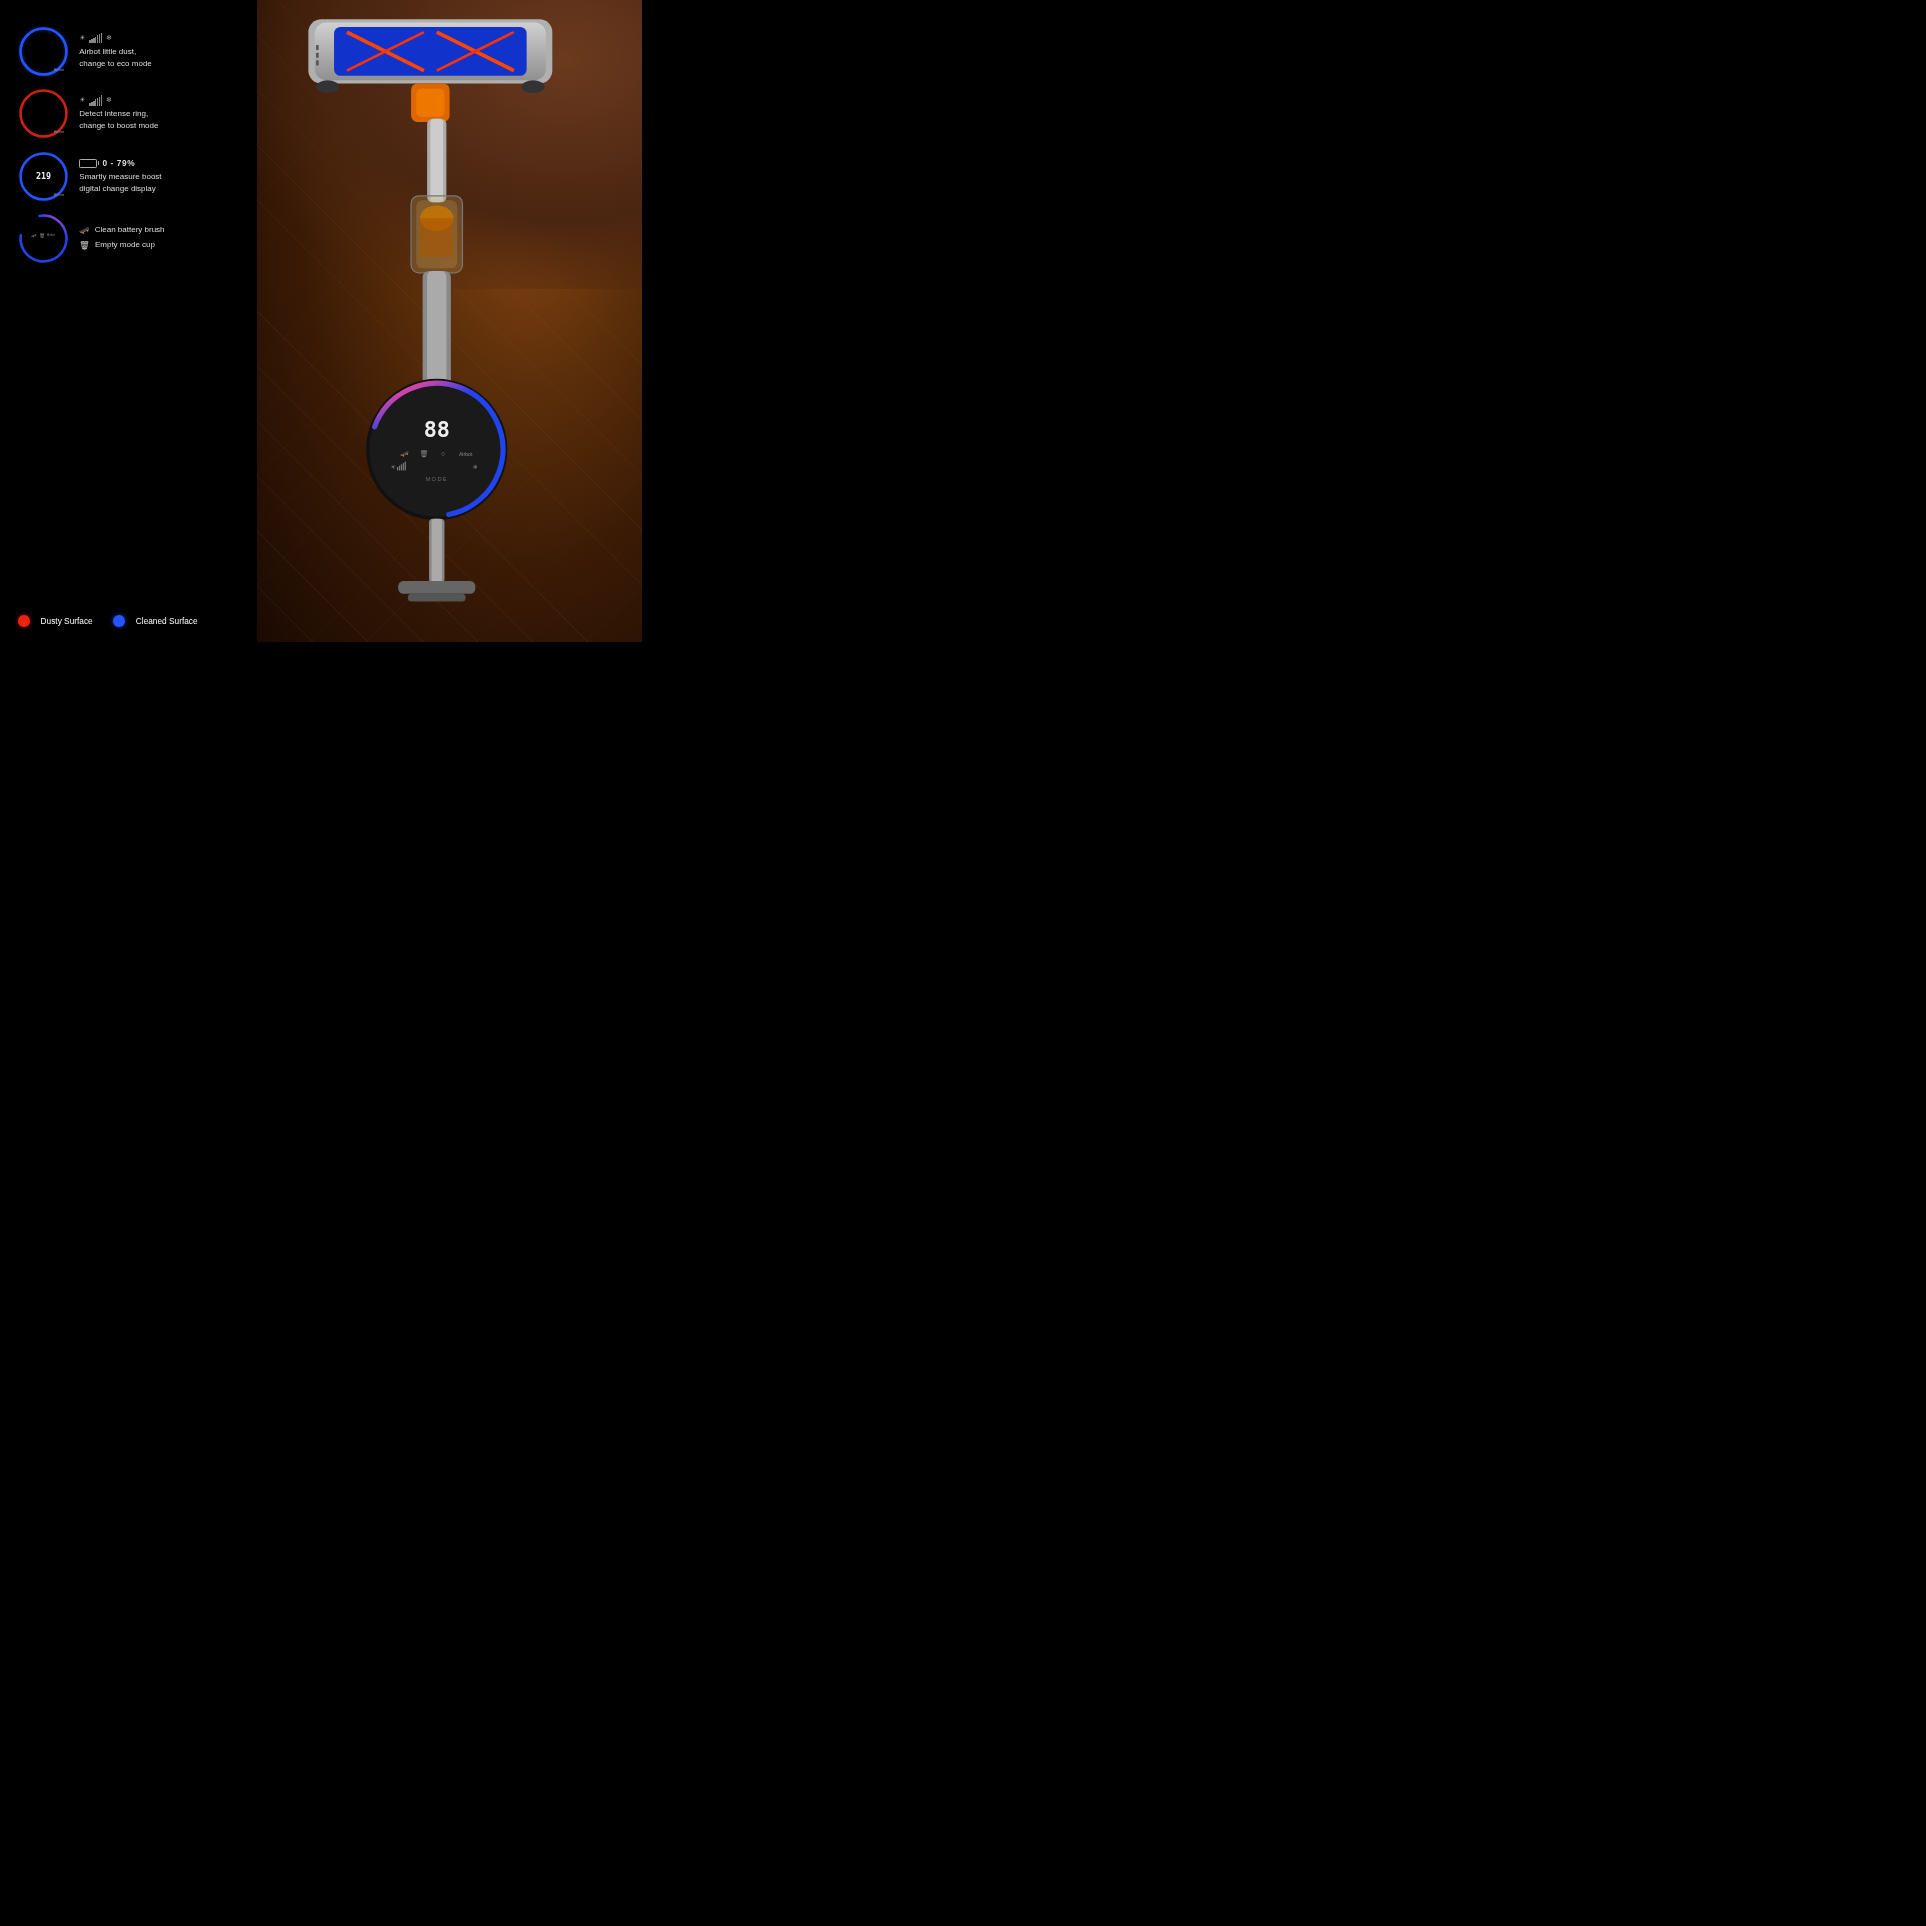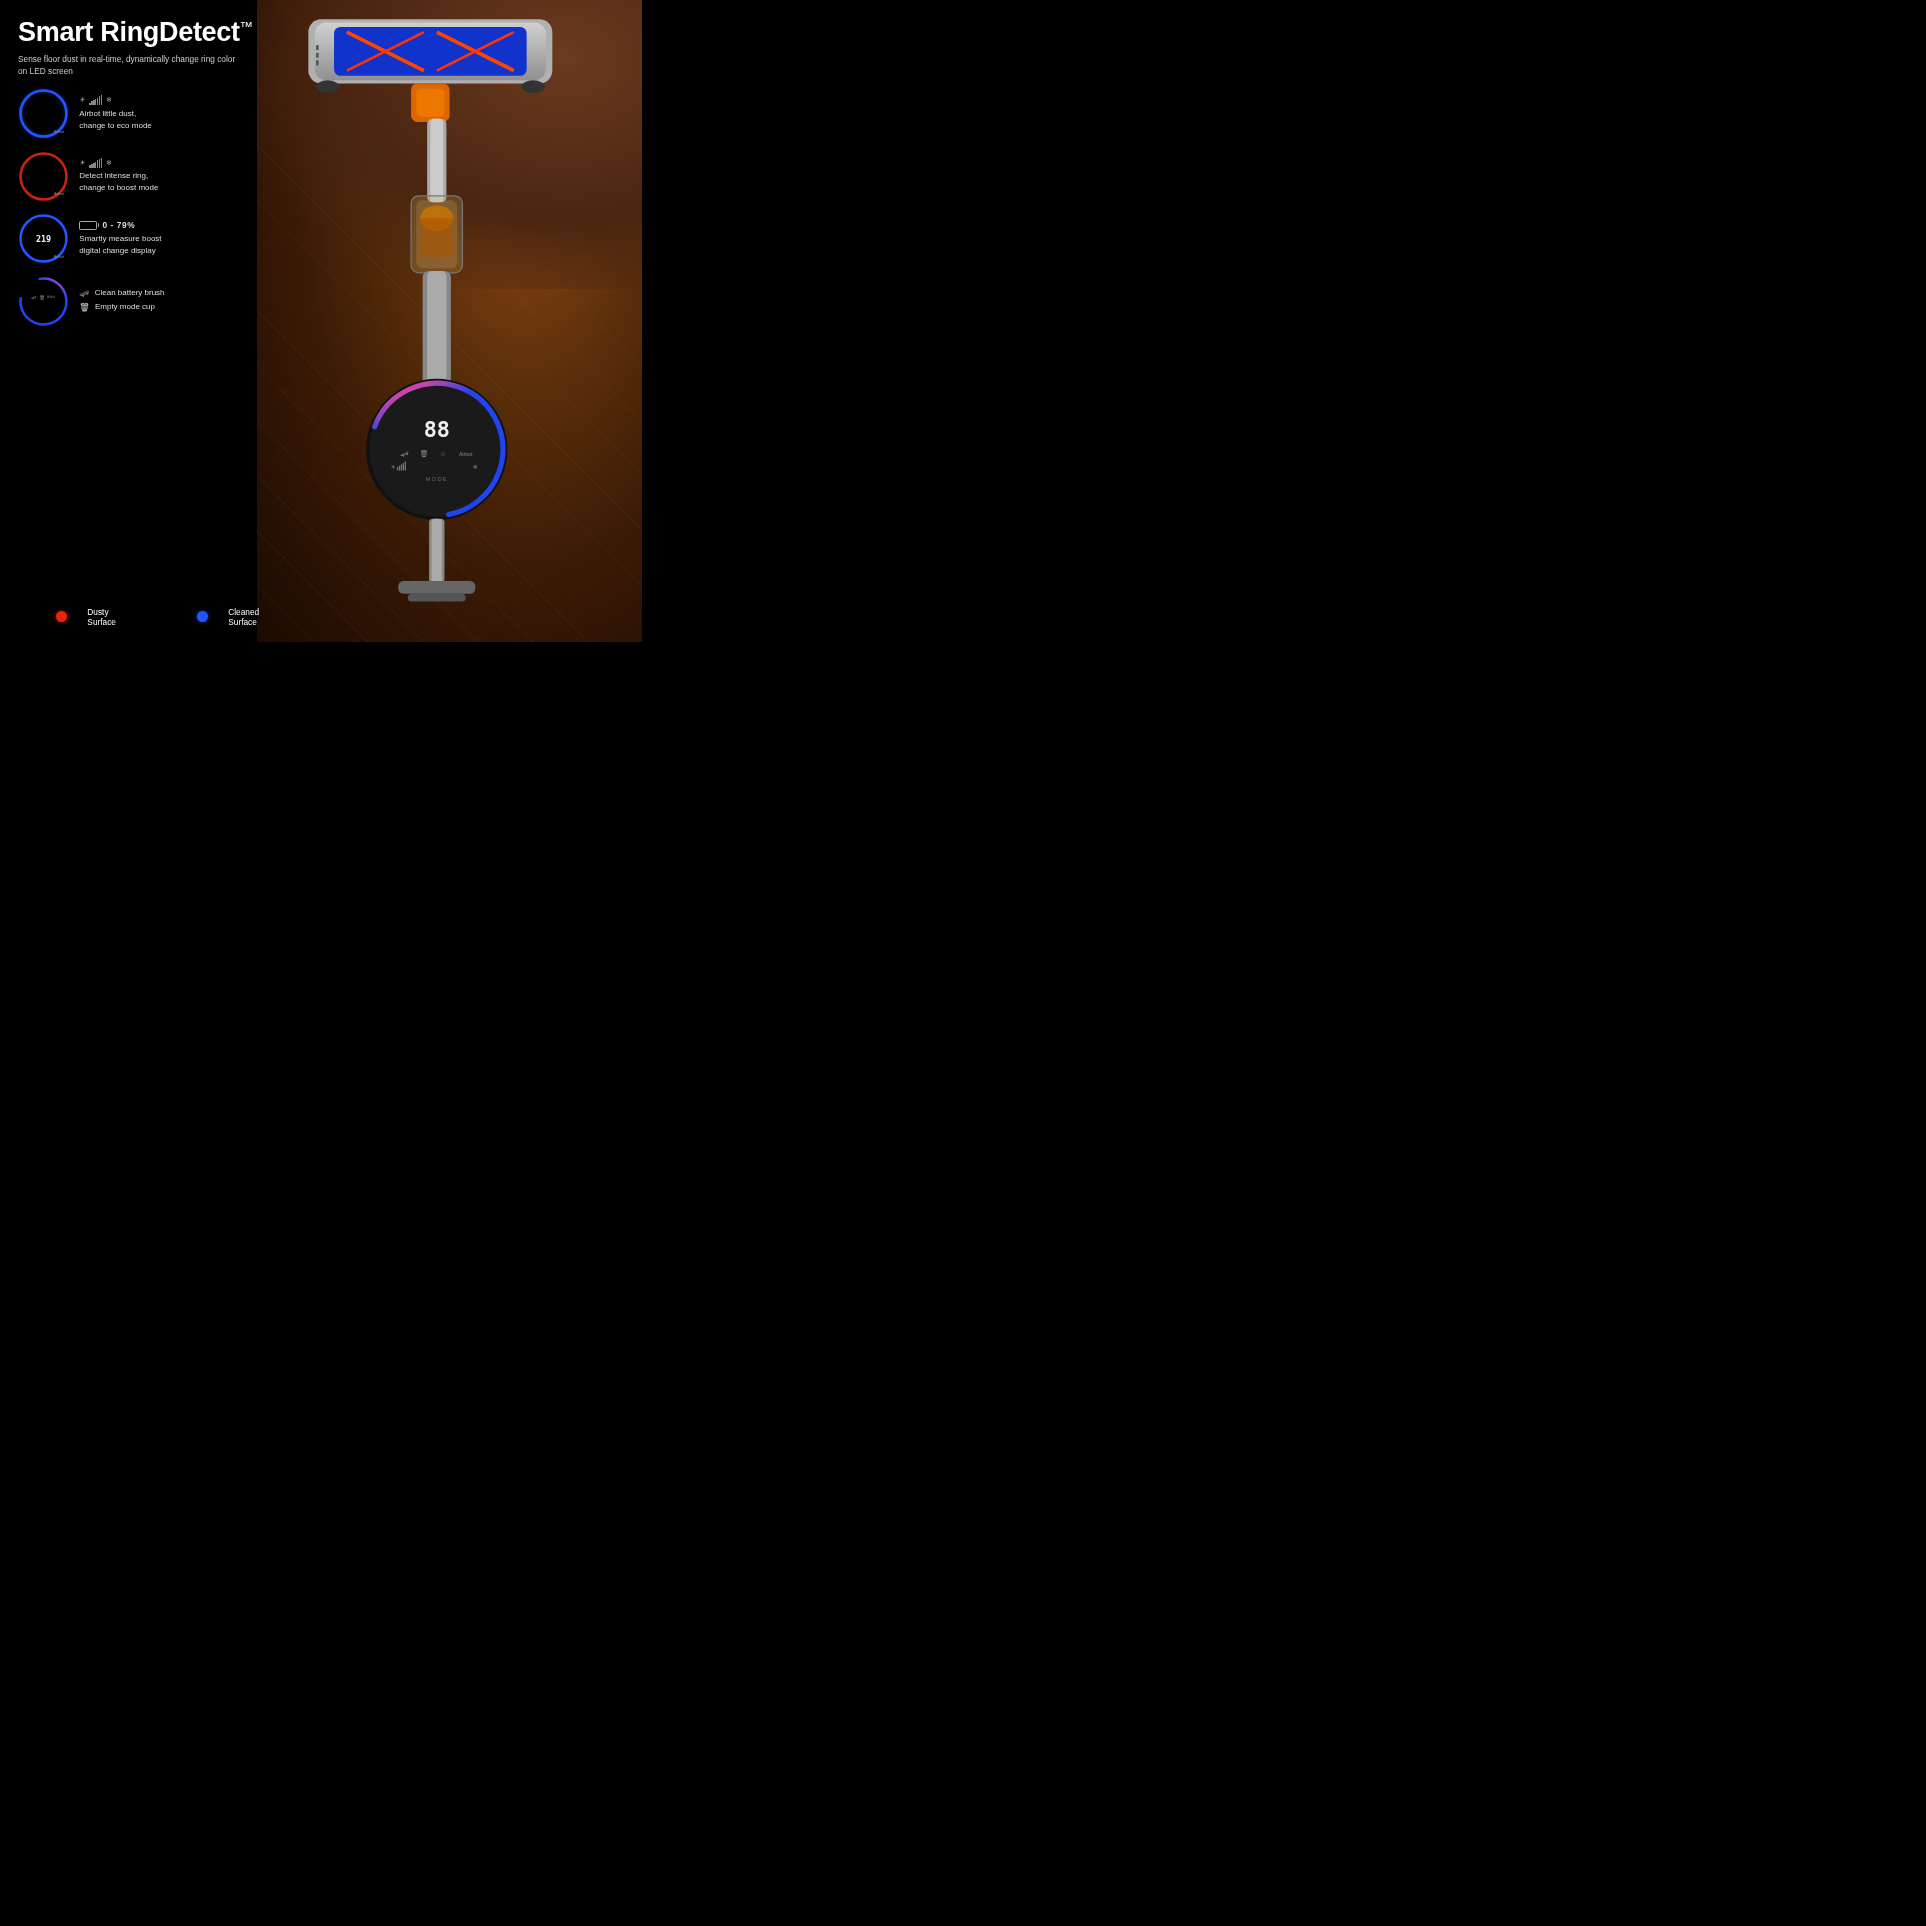--- a/index.html
+++ b/index.html
@@ -193,22 +193,21 @@
       bottom: 15.4px;
       left: 18px;
       display: flex;
       align-items: center;
       gap: 20.5px;
     }
 
     .legend-item {
       display: flex;
       align-items: center;
-      gap: 20px;
-      margin-left: 38px;
+      gap: 11px;
     }
 
     .legend-dot {
       width: 11.6px;
       height: 11.6px;
       border-radius: 50%;
     }
 
     .legend-dot-red {
       background: #EE2211;
@@ -306,26 +305,20 @@
     <rect x="268" y="808" width="24" height="100" rx="6" fill="#888"></rect>
     <rect x="272" y="808" width="16" height="100" rx="5" fill="#aaa"></rect>
 
     <rect x="220" y="905" width="120" height="20" rx="8" fill="#666"></rect>
     <rect x="235" y="925" width="90" height="12" rx="6" fill="#555"></rect>
 
   </svg>
 
   <div class="left-panel">
 
-    <div class="title-section">
-      <div class="title-main">
-        <span>Smart RingDetect</span><span class="title-tm">™</span>
-      </div>
-      <div class="title-subtitle">Sense floor dust in real-time, dynamically change ring color on LED screen</div>
-    </div>
 
     <div class="features-section">
 
       <div class="feature-row">
         <div style="width:51px;height:51px;flex-shrink:0;position:relative;">
           <svg width="51" height="51" viewBox="0 0 80 80">
             <circle cx="40" cy="40" r="36" fill="none" stroke="#2255FF" stroke-width="4"></circle>
             <circle cx="40" cy="40" r="36" fill="none" stroke="#2255FF" stroke-width="4" opacity="0.4" filter="url(#glow1)"></circle>
             <defs>
                 <filter id="glow1">

